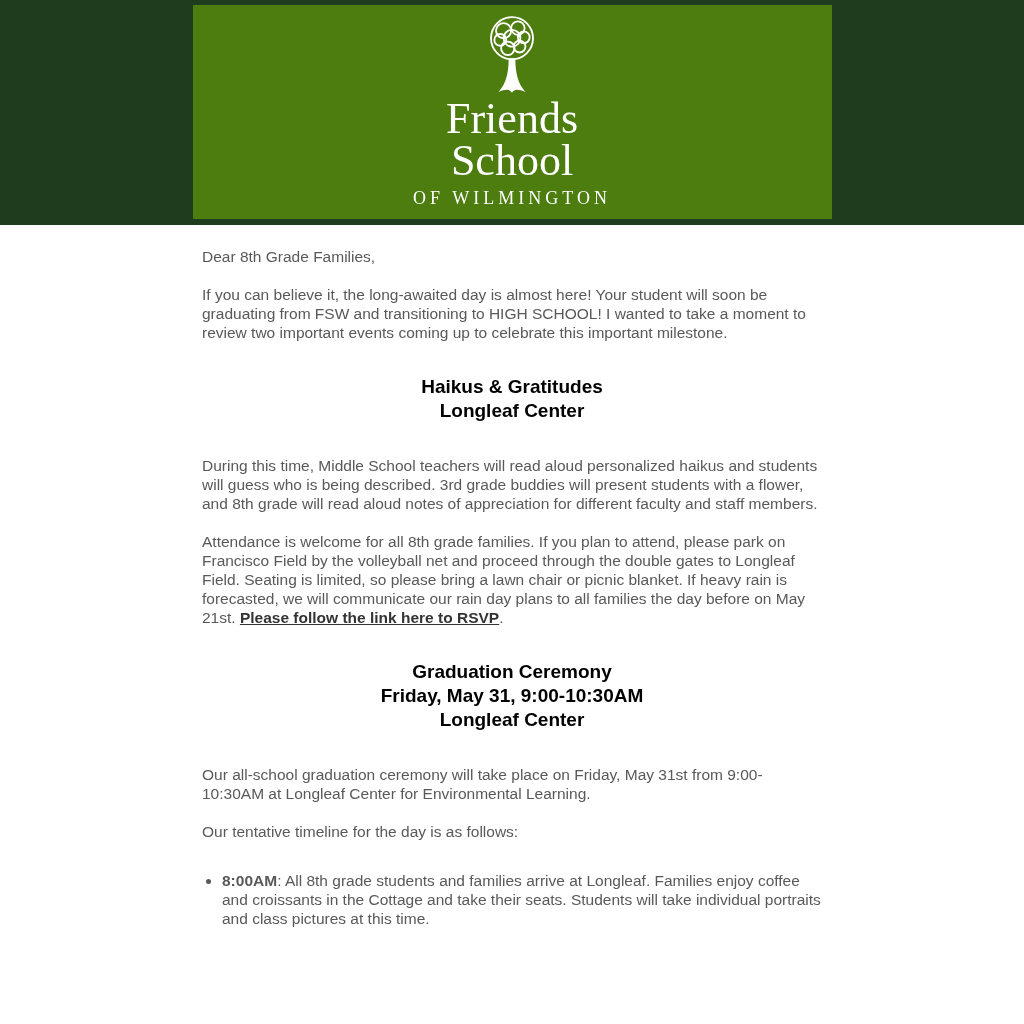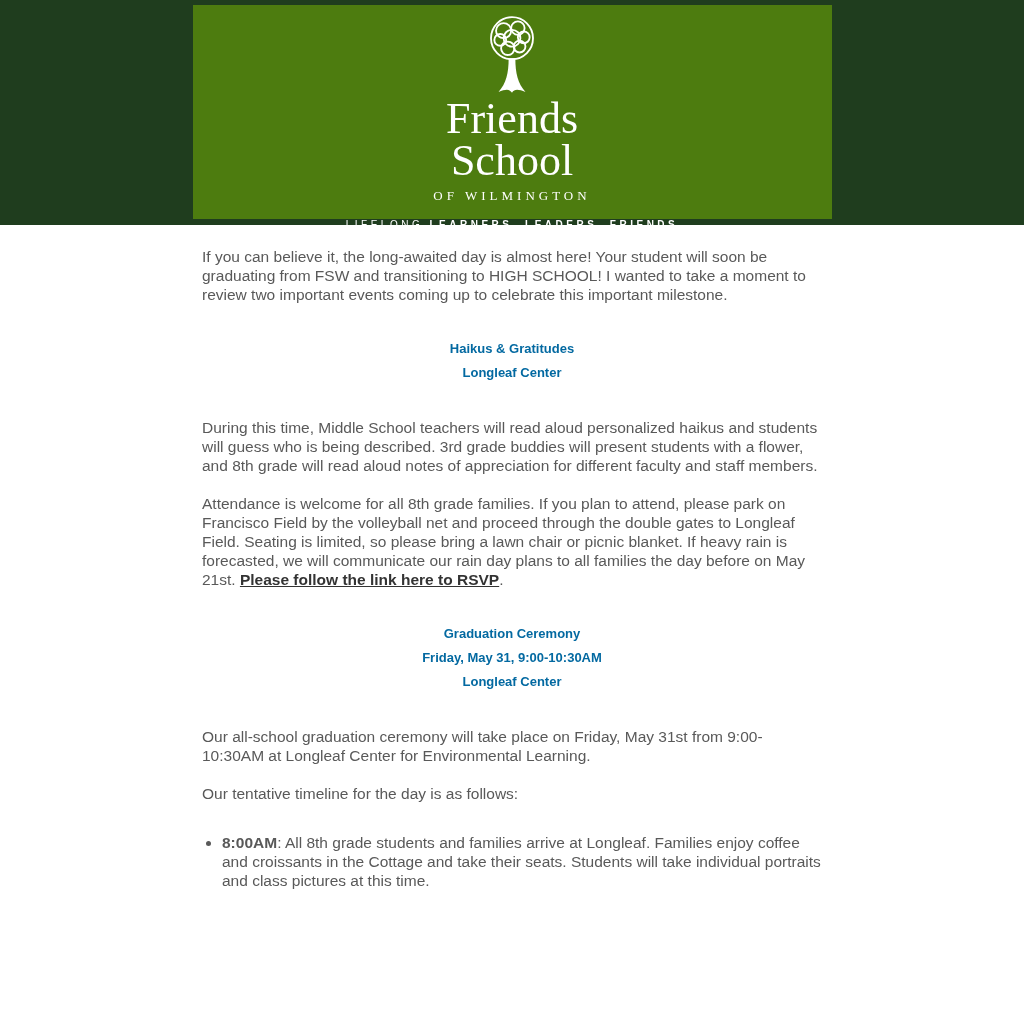--- a/index.html
+++ b/index.html
@@ -32,21 +32,21 @@
   .logo-name {
     font-family: "Liberation Serif", serif;
     font-size: 44px;
     line-height: 0.92;
     font-weight: normal;
     color: #ffffff;
     margin-top: 2px;
   }
   .logo-sub {
     font-family: "Liberation Serif", serif;
-    font-size: 13px;
+    font-size: 18px;
     letter-spacing: 4px;
     margin-top: 6px;
     color: #ffffff;
   }
   .tagline {
     font-size: 10px;
     letter-spacing: 3.5px;
     margin-top: 15px;
     color: #ffffff;
     white-space: nowrap;
@@ -60,23 +60,23 @@
     margin: 0 auto;
     padding-top: 22px;
     color: #595959;
     font-size: 15.5px;
     line-height: 19px;
   }
   .content p { margin: 0 0 19px 0; }
   .event-heading {
     text-align: center;
     font-weight: bold;
-    font-size: 13px;
+    font-size: 19px;
     line-height: 24px;
-    color: #0369a1;
+    color: #000000;
     margin: 33px 0 33px 0;
   }
   .event-heading div { margin: 0; }
   a.rsvp {
     color: #333333;
     font-weight: bold;
     text-decoration: underline;
     cursor: pointer;
   }
   ul.timeline {
@@ -111,20 +111,21 @@
     <div class="logo-sub">OF WILMINGTON</div>
     <div class="tagline">
       <span class="light">LIFELONG</span>
       <span class="bold">LEARNERS, LEADERS, FRIENDS</span>
     </div>
   </div>
 </div>
 
 <div class="content">
 
+  <p>Dear 8th Grade Families,</p>
 
   <p>If you can believe it, the long-awaited day is almost here! Your student will soon be graduating from FSW and transitioning to HIGH SCHOOL! I wanted to take a moment to review two important events coming up to celebrate this important milestone.</p>
 
   <div class="event-heading">
     <div>Haikus &amp; Gratitudes</div>
     <div>Longleaf Center</div>
   </div>
 
 
   <p>During this time, Middle School teachers will read aloud personalized haikus and students will guess who is being described. 3rd grade buddies will present students with a flower, and 8th grade will read aloud notes of appreciation for different faculty and staff members.</p>

